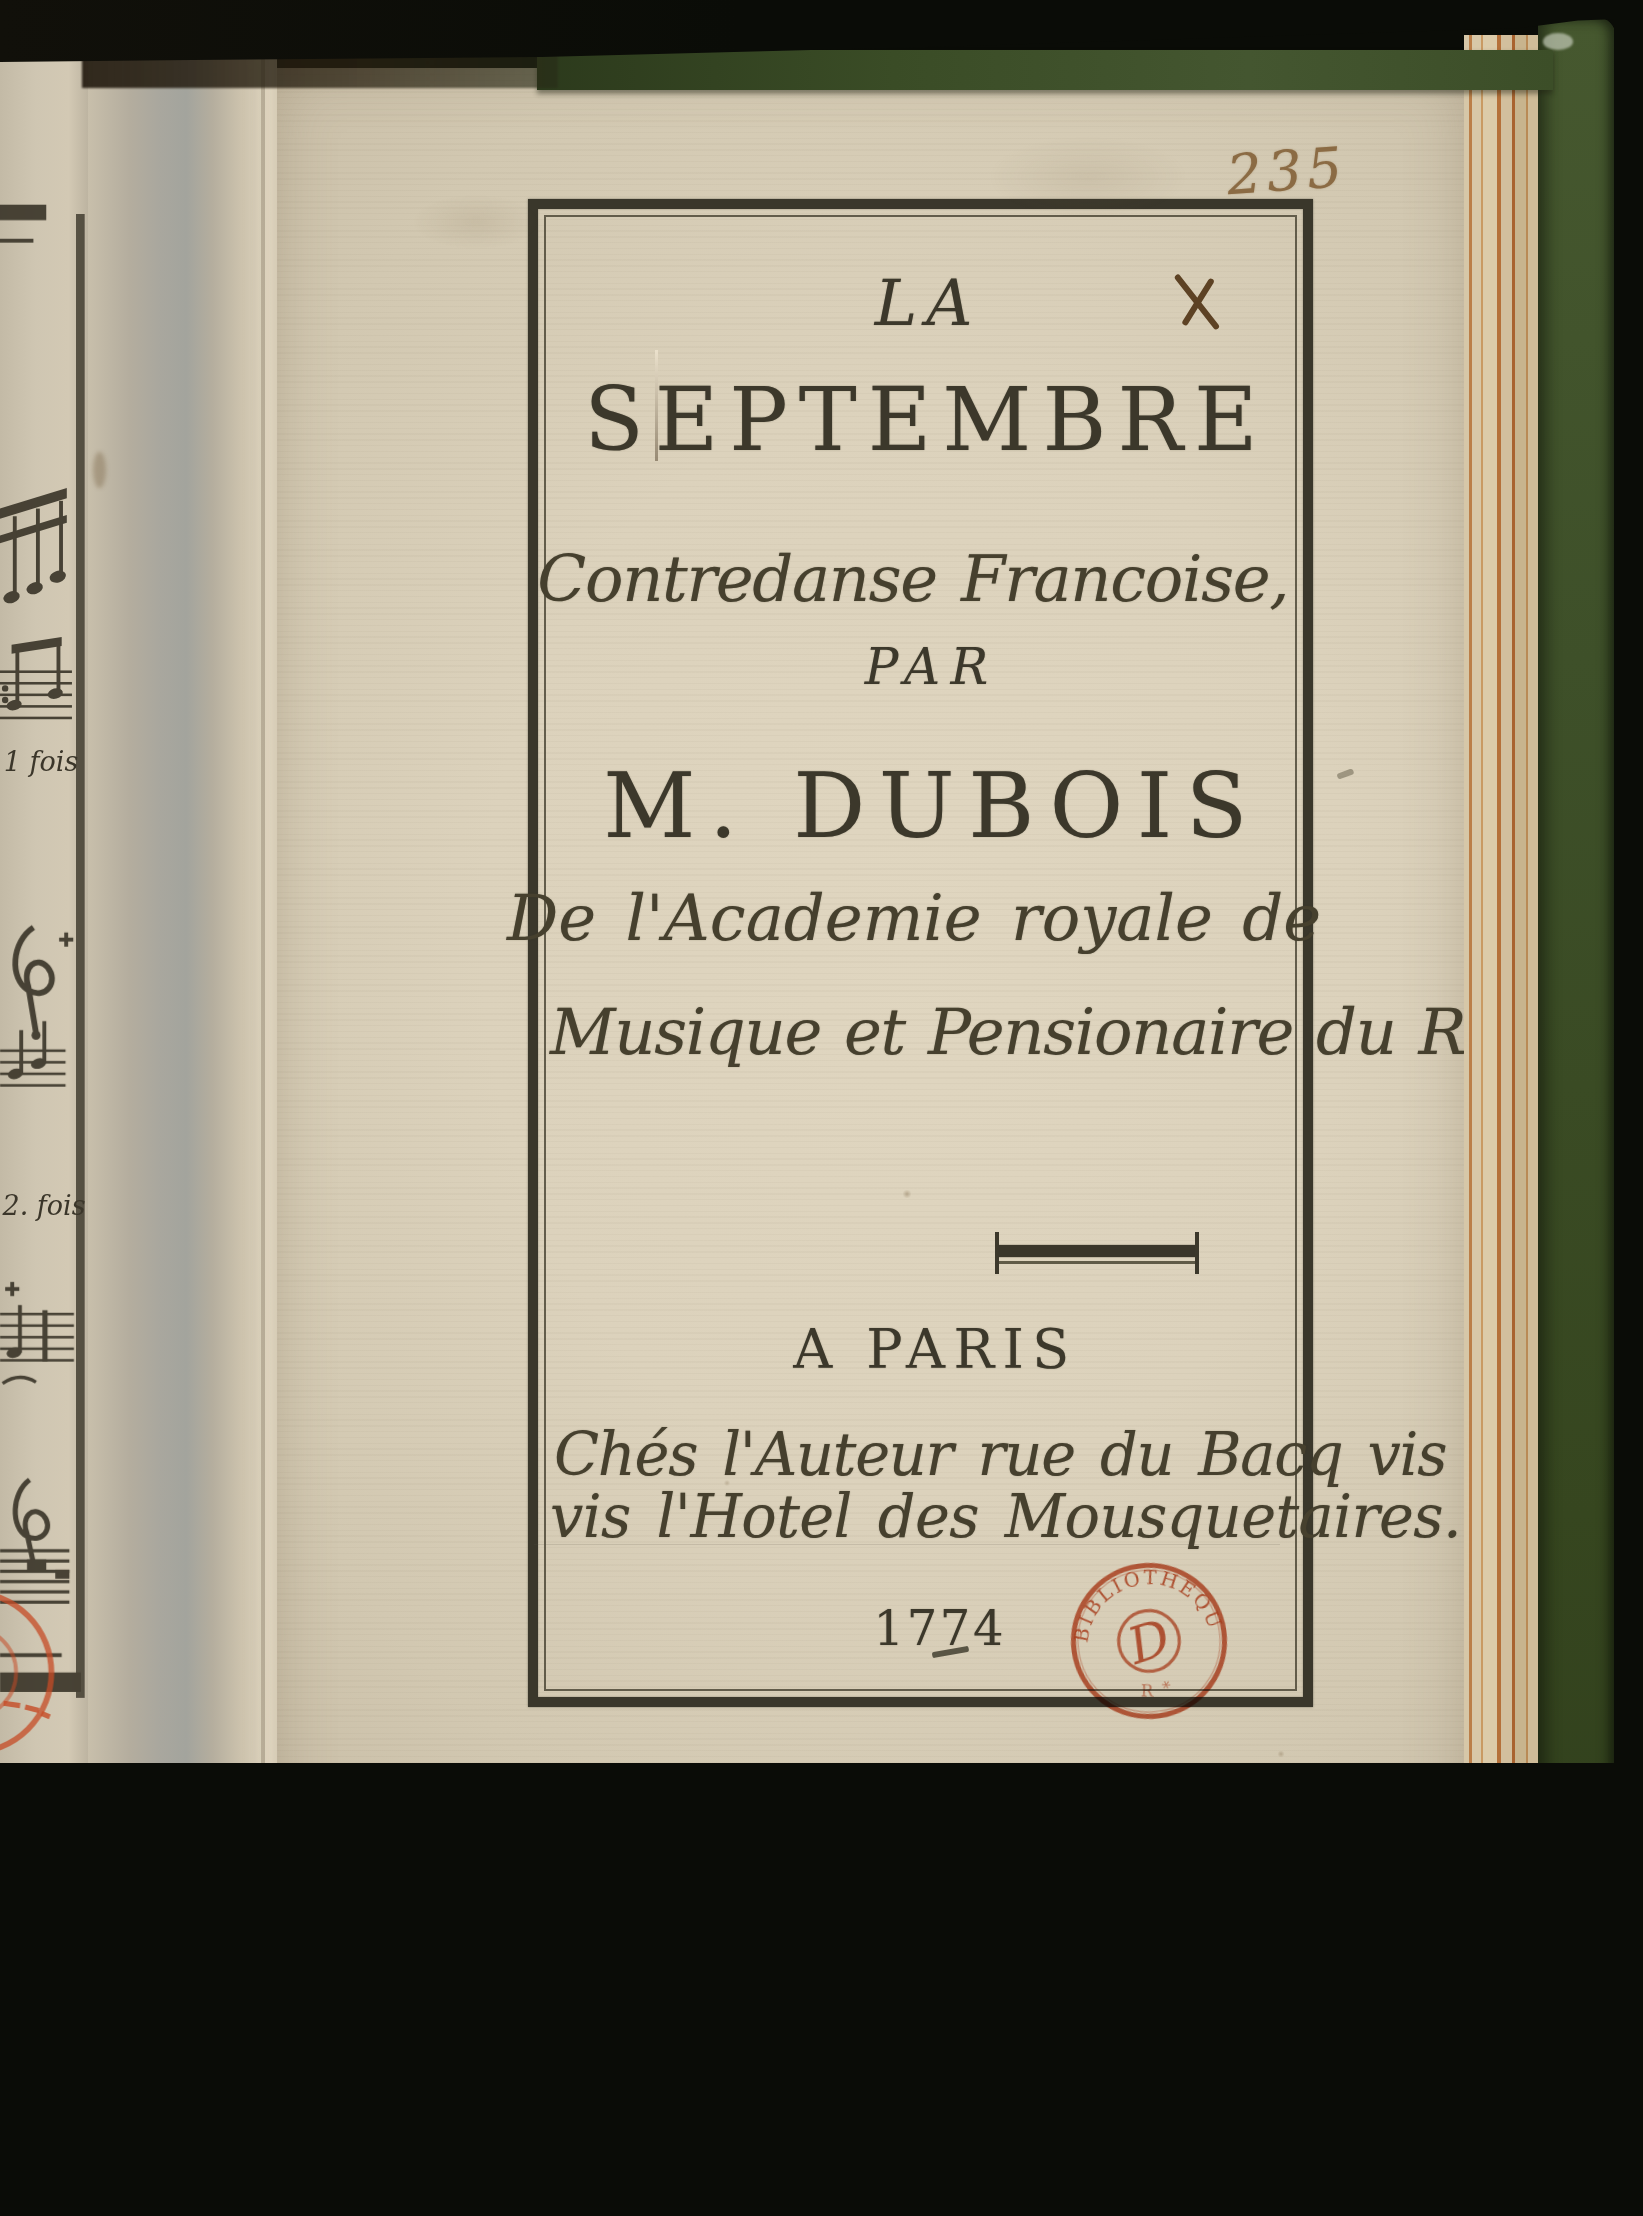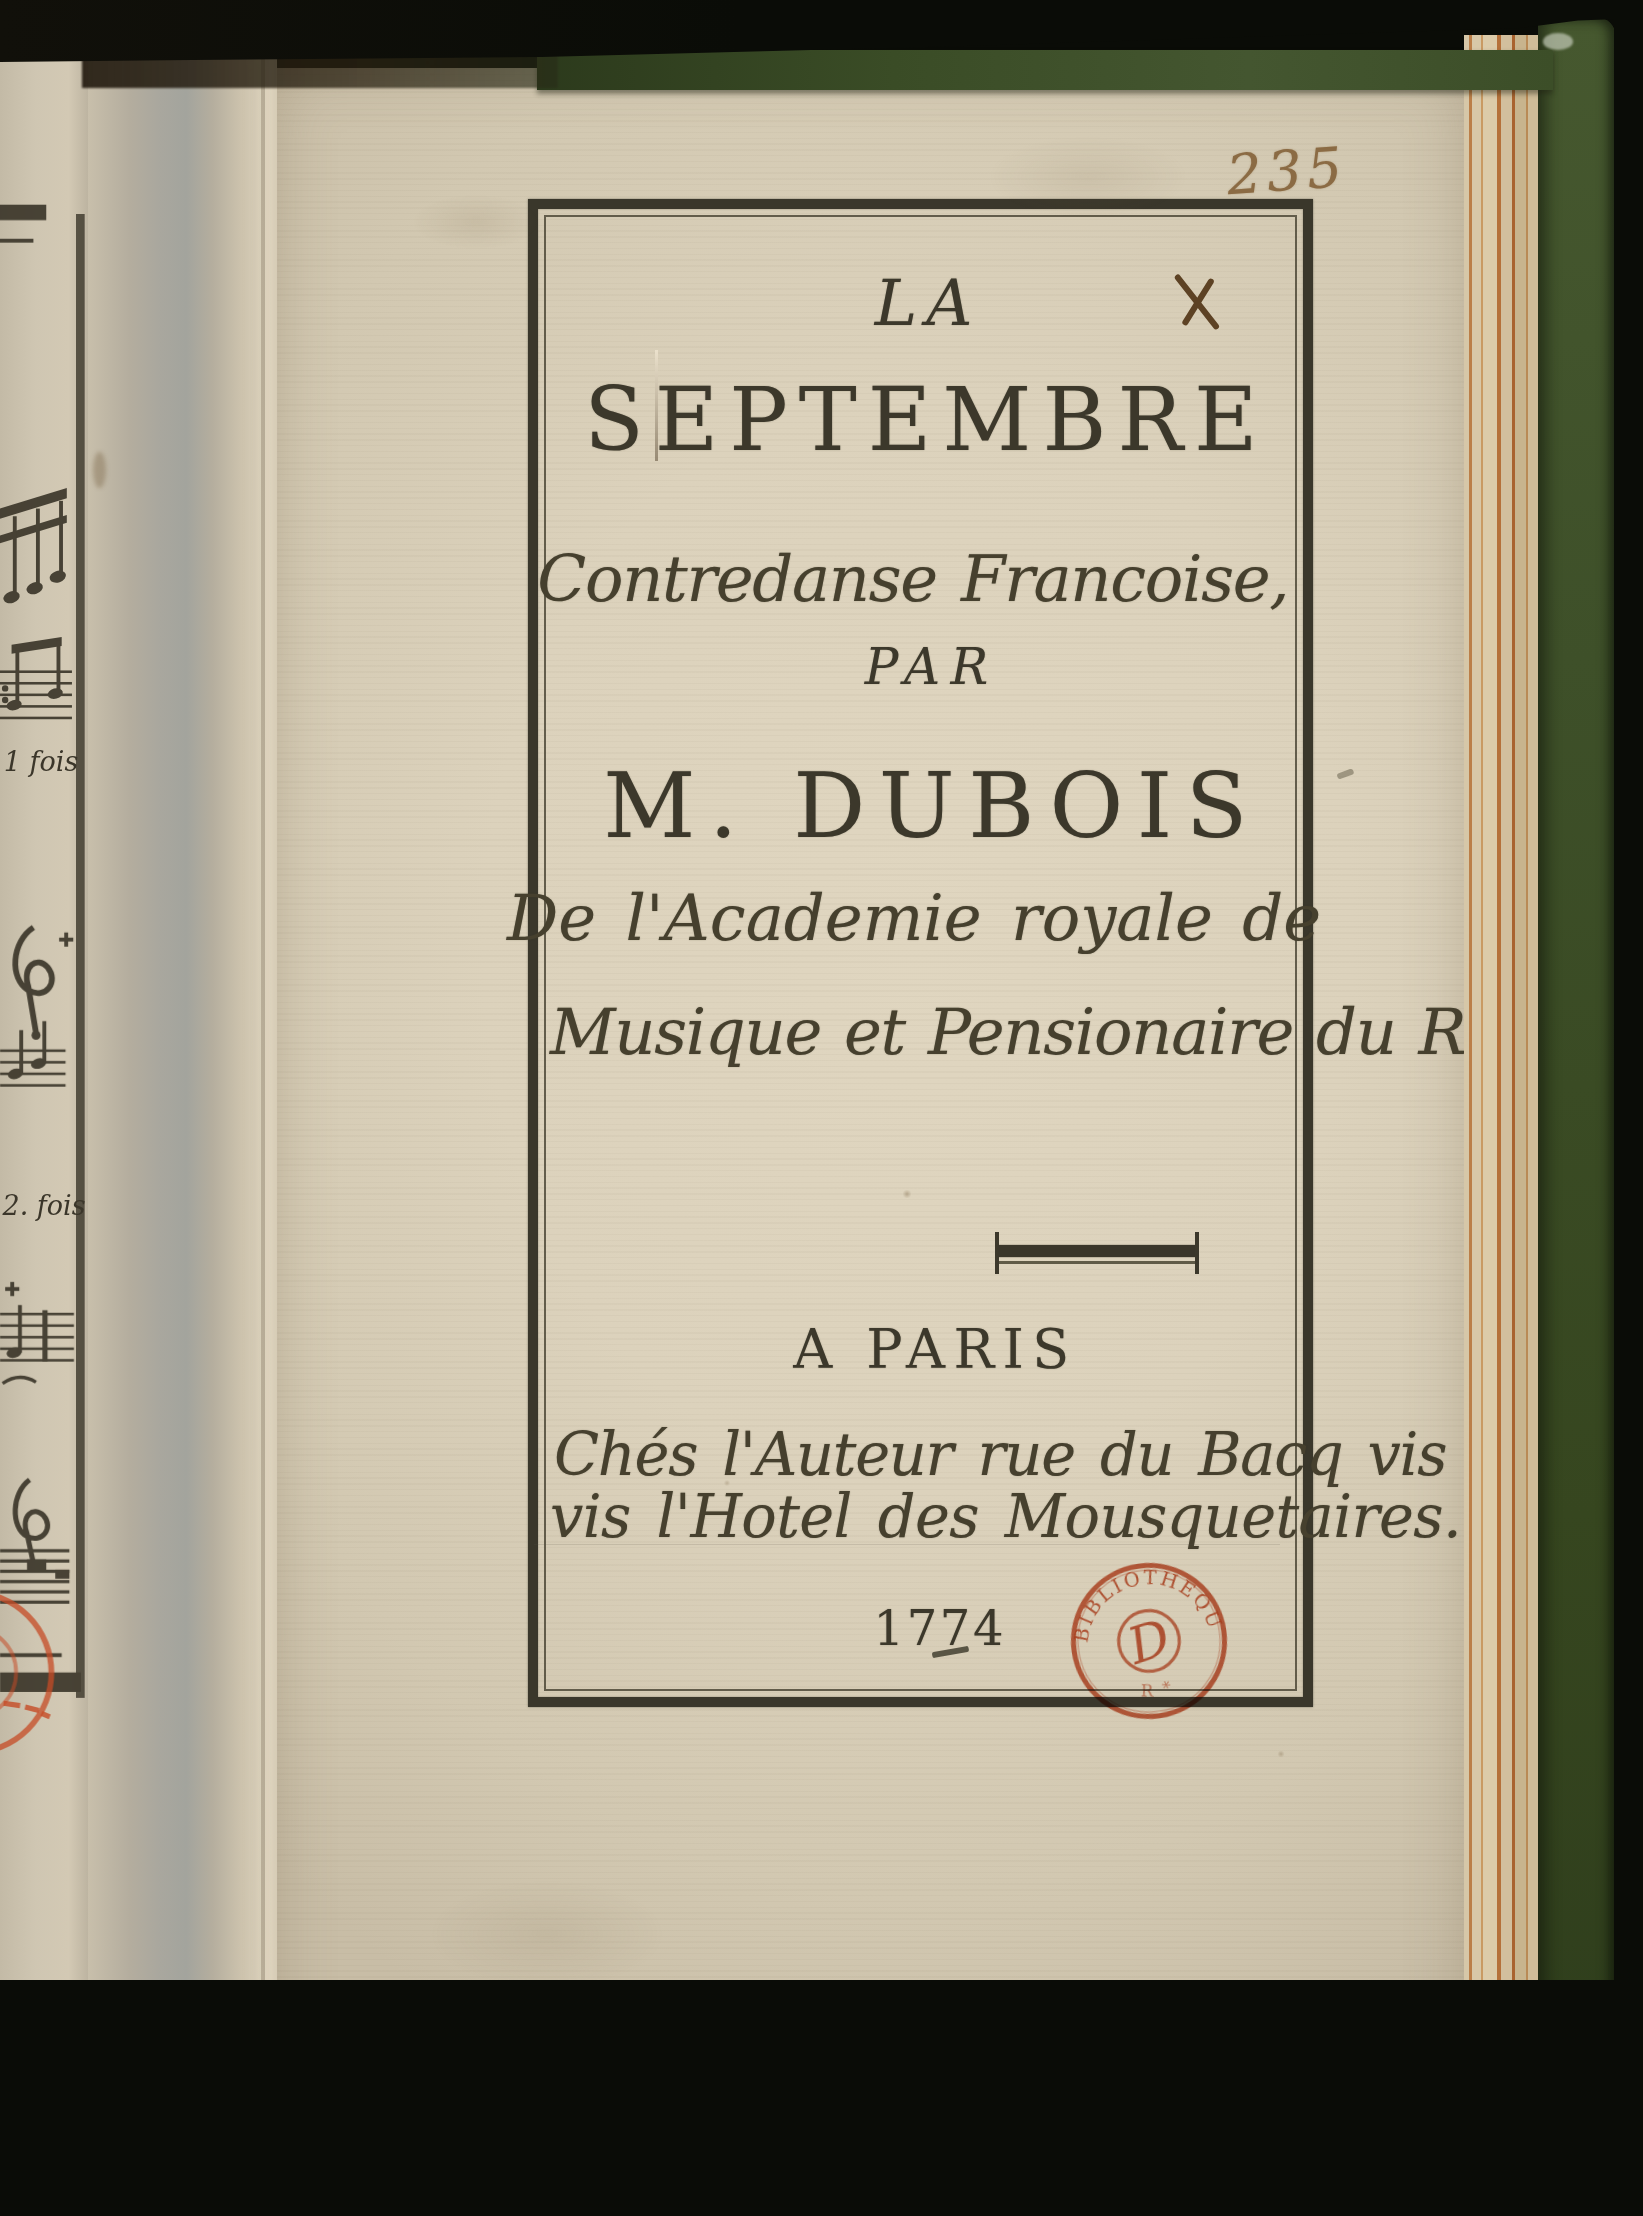--- a/index.html
+++ b/index.html
@@ -1,16 +1,16 @@
 <!DOCTYPE html>
 <html style="font-size:10.3px"><head>
 <meta charset="utf-8">
 <style>
   html,body{margin:0;padding:0;background:#0a0c07;}
-  .scene{position:relative;width:1644px;height:1980px;background:#0a0c07;overflow:hidden;
+  .scene{position:relative;width:1644px;height:1763px;background:#0a0c07;overflow:hidden;
          font-family:"DejaVu Serif","Liberation Serif",serif;}
   .scene *{position:absolute;box-sizing:border-box;}
 
   
   .left-page{left:0;top:57px;width:88px;height:2128px;
     background:linear-gradient(90deg,#c3baa6 0%,#cfc6b2 40%,#d3c9b4 78%,#bdb4a1 100%);}
   .left-page svg{left:0;top:0;}
 
   
   .gutter{left:88px;top:58px;width:189px;height:2099px;

